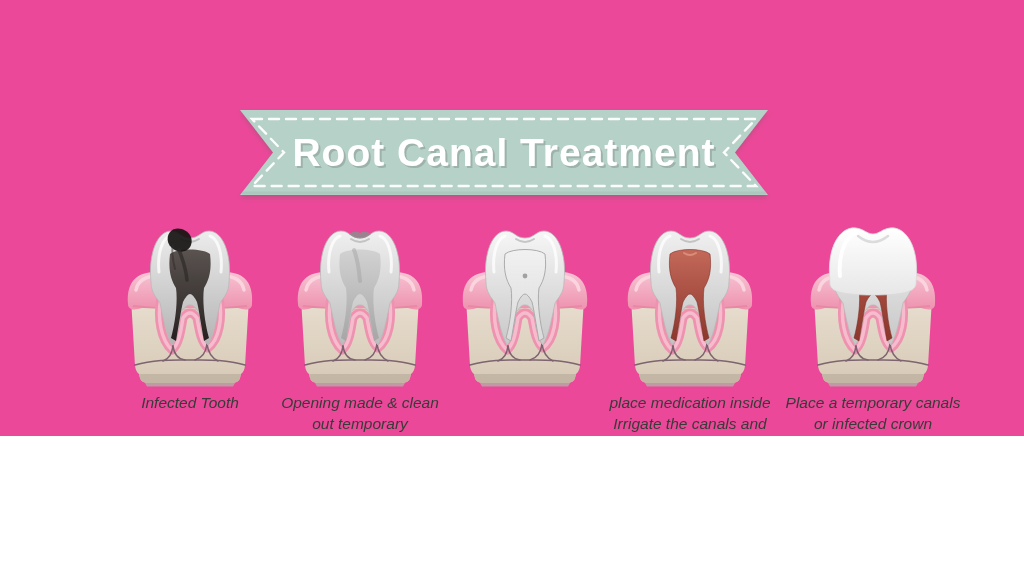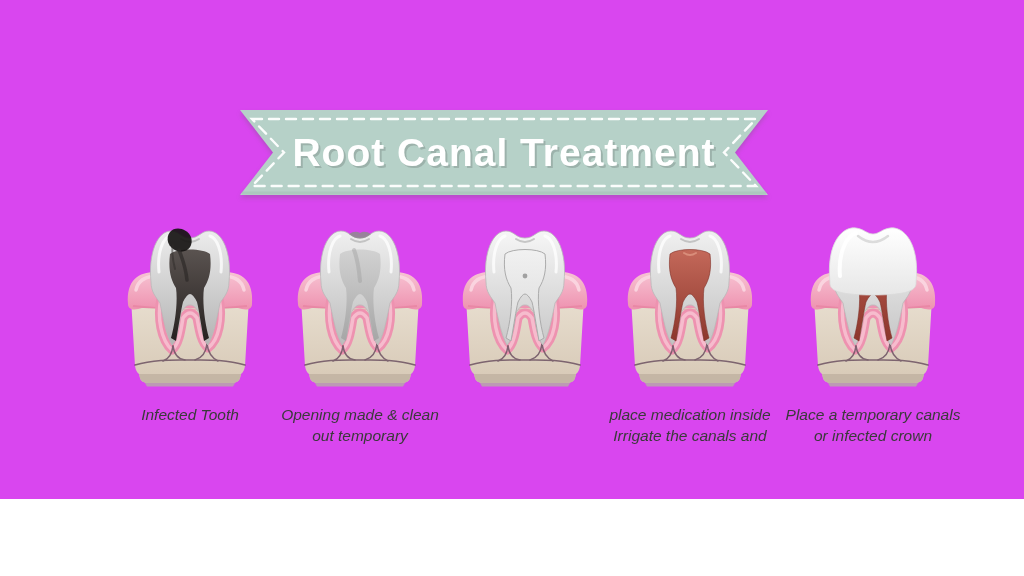--- a/index.html
+++ b/index.html
@@ -1,38 +1,38 @@
 <!DOCTYPE html>
 <html><head>
 <meta charset="utf-8">
 <style>
   html,body{margin:0;padding:0;background:#ffffff;}
   .canvas{
-    position:relative;width:1024px;height:499px;background:#d946ef;overflow:hidden;
+    position:relative;width:1024px;height:436px;background:#ec4899;overflow:hidden;
     font-family:"Liberation Sans", sans-serif;
   }
   
   .ribbon-wrap{
     position:absolute;left:240px;top:110px;width:528px;height:85px;
     filter:drop-shadow(0 3px 2px rgba(90,100,95,.28));
   }
   .ribbon-svg{position:absolute;left:0;top:0;width:528px;height:85px;}
   .ribbon-text{
     position:absolute;left:0;top:0;width:528px;height:85px;
     display:flex;align-items:center;justify-content:center;
     font-size:39px;font-weight:bold;letter-spacing:1px;color:#ffffff;
     text-shadow:2px 2px 0 rgba(125,140,135,.45);
     white-space:nowrap;
   }
   
   .stage{position:absolute;top:218px;width:180px;text-align:center;}
   .tooth-box{width:150px;height:170px;margin:0 auto;}
   .tooth-box svg{display:block;}
   .caption{
-    margin-top:16px;font-style:italic;font-weight:500;font-size:15.5px;
+    margin-top:4px;font-style:italic;font-weight:500;font-size:15.5px;
     line-height:1.38;color:#3a3a3a;
   }
   .caption div:empty{display:none;}
 </style>
 </head>
 <body>
 
 <div class="canvas">
 
   <div class="ribbon-wrap">

